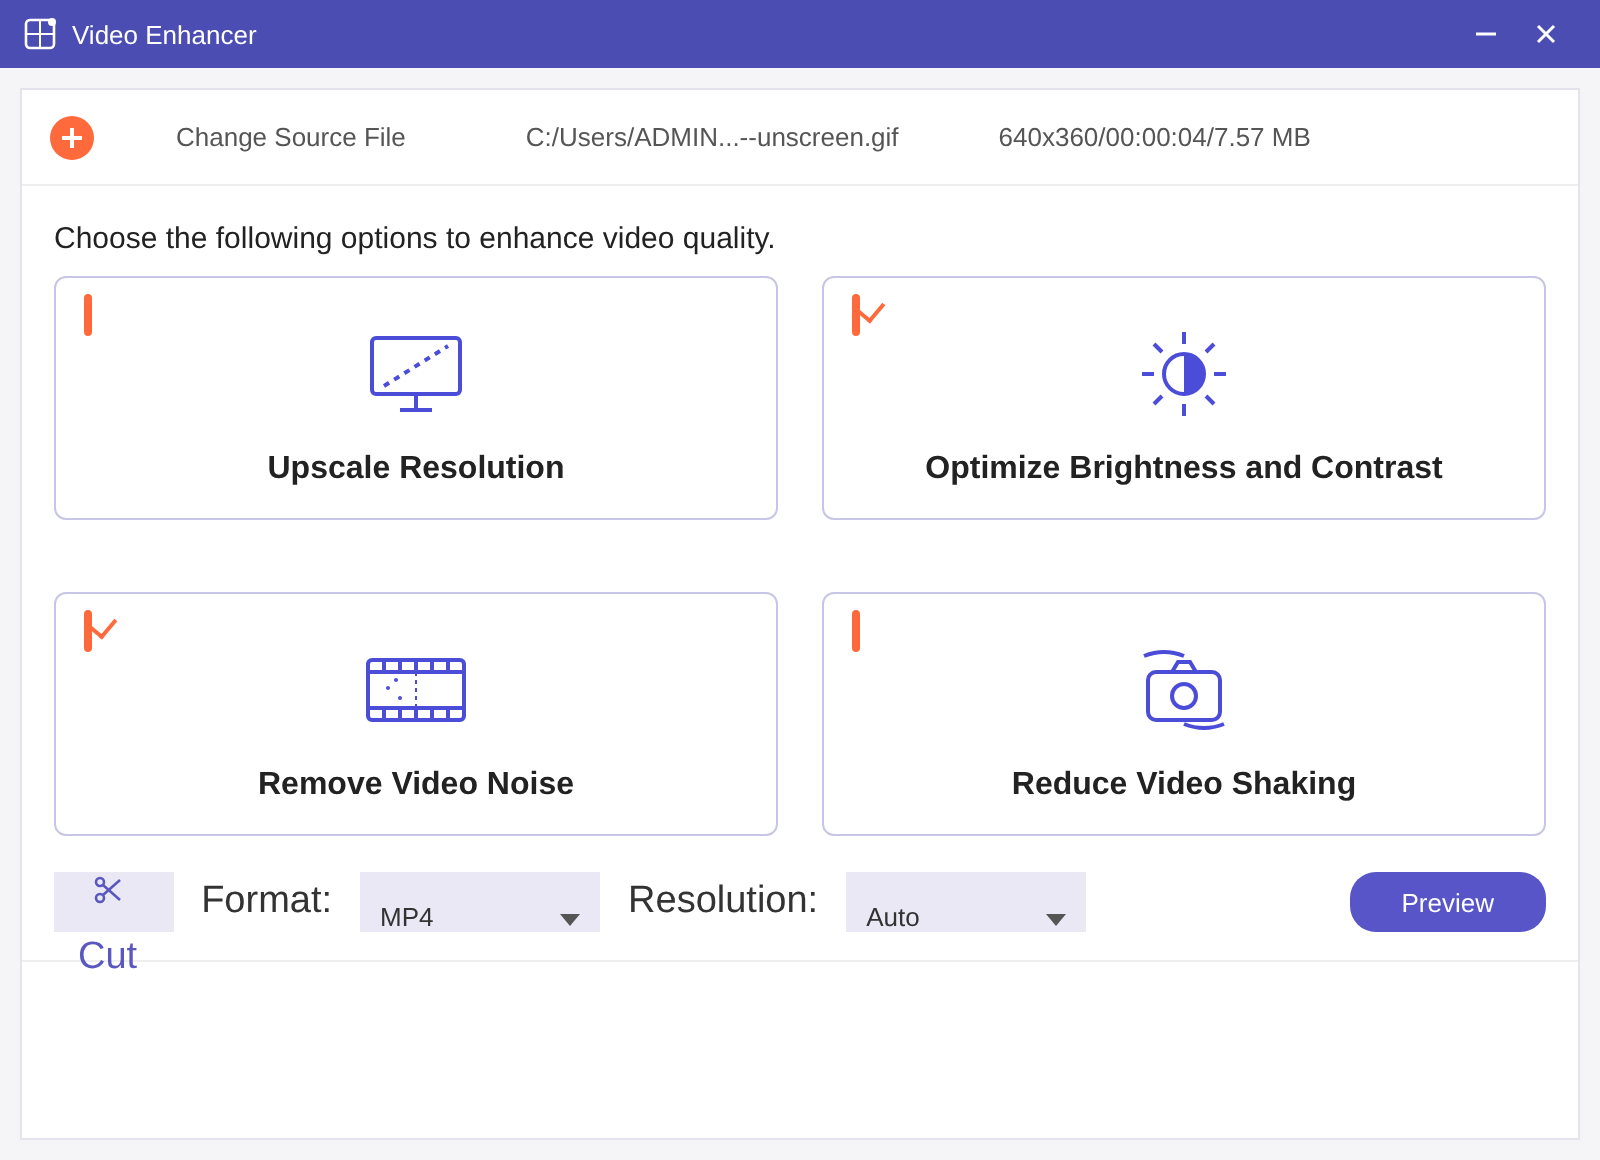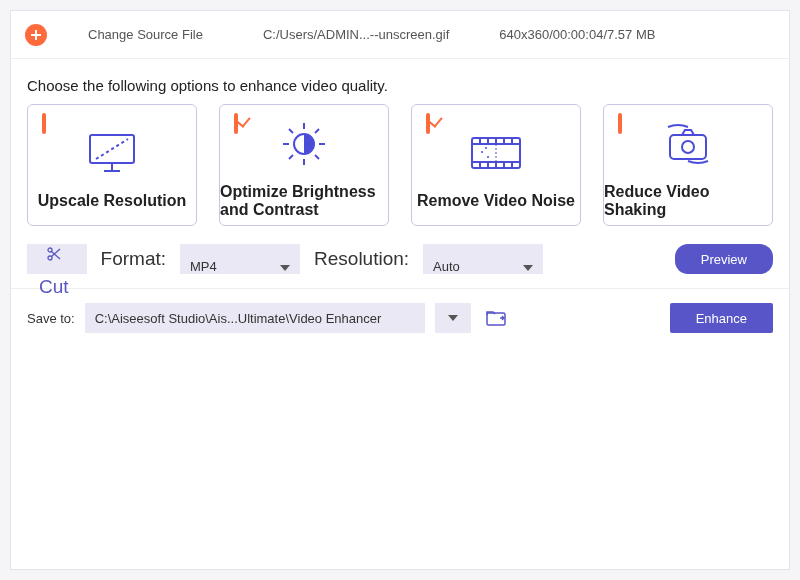--- a/index.html
+++ b/index.html
@@ -23,21 +23,21 @@
   .plus-btn { width: 22px; height: 22px; border-radius: 50%; background: #ff6a3d; display: flex; align-items: center; justify-content: center; cursor: pointer; }
   .plus-btn svg { stroke: #fff; }
   .change-src { color: #555; font-size: 13px; cursor: pointer; margin-left: 31px; }
   .src-info { color: #555; font-size: 13px; margin-left: 50px; }
   .src-meta { color: #555; font-size: 13px; margin-left: 40px; }
 
   
   .choose { padding: 18px 16px 10px 16px; color: #222; font-size: 15px; }
 
   
-  .cards { display: grid; grid-template-columns: 1fr 1fr 1fr 1fr; gap: 18px 22px; padding: 0 16px 10px 16px; }
+  .cards { display: grid; grid-template-columns: 1fr 1fr; gap: 36px 22px; padding: 0 16px 10px 16px; }
   .card { border: 1px solid #c7c6e6; border-radius: 6px; height: 122px; position: relative; display: flex; flex-direction: column; align-items: center; justify-content: center; cursor: pointer; padding-top: 8px; }
   .card .cb { position: absolute; top: 10px; left: 14px; width: 16px; height: 16px; }
   .card .card-icon { height: 50px; display: flex; align-items: center; justify-content: center; margin-bottom: 14px; }
   .card .card-label { font-size: 16px; font-weight: 700; color: #222; }
 
   
   .controls { display: flex; align-items: center; gap: 14px; padding: 8px 16px 14px 16px; border-bottom: 1px solid #eee; }
   .cut-btn { height: 30px; padding: 0 18px 0 12px; background: #e9e8f4; display: flex; align-items: center; gap: 10px; color: #5a58c0; cursor: pointer; font-size: 19px; flex-direction: column; }
   .lbl { font-size: 19px; color: #333; text-align: right; }
   .select { height: 30px; background: #e9e8f4; display: flex; align-items: flex-end; justify-content: space-between; padding: 0 10px; min-width: 120px; cursor: pointer; color: #333; font-size: 13px; }
@@ -54,20 +54,43 @@
 
   .cb-box { width:16px; height:16px; border:2px solid #ff6a3d; border-radius:2px; position:relative; }
   .cb-box.checked::after { content:""; position:absolute; left:2px; top:-1px; width:8px; height:10px; border-right:2px solid #ff6a3d; border-bottom:2px solid #ff6a3d; transform: rotate(40deg); transform-origin:center; }
   .cb-box.checked.ticked { border-color:#ff6a3d; }
 </style>
 </head>
 <body>
 
 <div class="window">
 
+  <div class="titlebar">
+    <span class="app-icon">
+      <svg width="16" height="16" viewBox="0 0 16 16">
+          <rect x="1" y="1" width="14" height="14" rx="2" fill="none" stroke="#fff" stroke-width="1.3"></rect>
+          <line x1="1" y1="8" x2="15" y2="8" stroke="#fff"></line>
+          <line x1="8" y1="1" x2="8" y2="15" stroke="#fff"></line>
+          <circle cx="14" cy="2" r="2" fill="#fff"></circle>
+        </svg>
+    </span>
+    <span class="title">Video Enhancer</span>
+    <span class="spacer"></span>
+    <span class="win-btn">
+      <svg width="12" height="12" viewBox="0 0 12 12">
+          <line x1="1" y1="6" x2="11" y2="6" stroke-width="1.5"></line>
+        </svg>
+    </span>
+    <span class="win-btn">
+      <svg width="12" height="12" viewBox="0 0 12 12">
+          <line x1="2" y1="2" x2="10" y2="10" stroke-width="1.5"></line>
+          <line x1="10" y1="2" x2="2" y2="10" stroke-width="1.5"></line>
+        </svg>
+    </span>
+  </div>
 
   <div class="panel">
 
     <div class="source-row">
       <span class="plus-btn">
         <svg width="12" height="12" viewBox="0 0 12 12">
             <line x1="6" y1="1" x2="6" y2="11" stroke-width="2"></line>
             <line x1="1" y1="6" x2="11" y2="6" stroke-width="2"></line>
           </svg>
       </span>
@@ -184,37 +207,16 @@
         <span>Auto</span>
         <span class="caret"><svg width="10" height="6" viewBox="0 0 10 6">
               <path d="M0 0 L5 6 L10 0 Z" fill="#555"></path>
             </svg></span>
       </span>
       <span class="preview-btn">
         <span>Preview</span>
       </span>
     </div>
 
-    <div class="save-row">
-      <span class="save-lbl">Save to:</span>
-      <span class="path-box">
-        <span>C:\Aiseesoft Studio\Ais...Ultimate\Video Enhancer</span>
-      </span>
-      <span class="path-drop">
-        <svg width="10" height="6" viewBox="0 0 10 6">
-            <path d="M0 0 L5 6 L10 0 Z" fill="#555"></path>
-          </svg>
-      </span>
-      <span class="folder-btn">
-        <svg width="20" height="16" viewBox="0 0 20 16">
-            <rect x="1" y="3" width="18" height="12" rx="1.5" fill="none" stroke="#5755c8" stroke-width="1.5"></rect>
-            <path d="M1 5 L1 2 L7 2 L9 4" fill="none" stroke="#5755c8" stroke-width="1.5"></path>
-            <path d="M14 8 L18 8 M16 6 L18 8 L16 10" fill="none" stroke="#5755c8" stroke-width="1.3"></path>
-          </svg>
-      </span>
-      <span class="enhance-btn">
-        <span>Enhance</span>
-      </span>
-    </div>
 
   </div>
 
 </div>
 
 </body></html>

